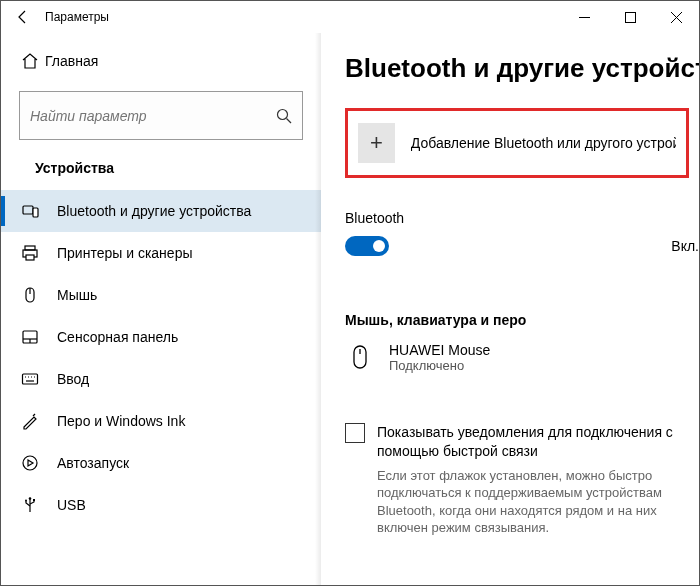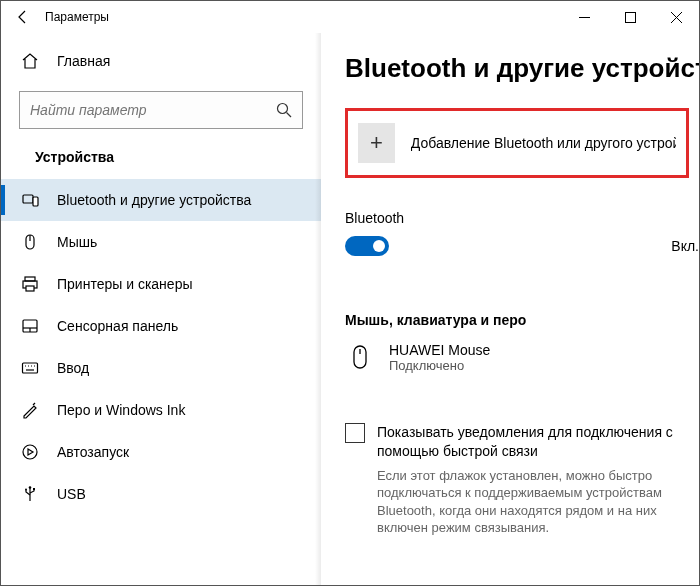--- a/index.html
+++ b/index.html
@@ -10,22 +10,22 @@
     .titlebar .back { width: 28px; height: 32px; display: flex; align-items: center; justify-content: center; font-size: 16px; }
     .titlebar .title { font-size: 12px; margin-left: 8px; }
     .titlebar .spacer { flex: 1; }
     .winbtn { width: 46px; height: 32px; display: flex; align-items: center; justify-content: center; font-size: 12px; }
 
     .content { flex: 1; display: flex; overflow: hidden; }
 
     .sidebar { width: 320px; background: #fff; display: flex; flex-direction: column; padding-top: 8px; position: relative; }
     .sidebar::after { content: ""; position: absolute; top: 0; right: 0; width: 6px; height: 100%; background: linear-gradient(90deg, rgba(0,0,0,0) 0%, rgba(0,0,0,0.08) 100%); }
 
-    .home-row { display: flex; align-items: center; height: 40px; padding-left: 20px; gap: 18px; font-size: 14px; }
-    .searchbox { margin: 10px 18px 14px 18px; height: 38px; border: 1px solid #999; background: #fdfdfd; display: flex; align-items: center; padding: 1px 10px; }
+    .home-row { display: flex; align-items: center; height: 40px; padding-left: 20px; gap: 6px; font-size: 14px; }
+    .searchbox { margin: 10px 18px 14px 18px; height: 49px; border: 1px solid #999; background: #fdfdfd; display: flex; align-items: center; padding: 1px 10px; }
     .searchbox input { border: none; outline: none; flex: 1; font-size: 14px; font-style: italic; color: #666; background: transparent; }
     .searchbox .sicon { font-size: 14px; color: #333; }
 
     .cat-label { font-size: 14px; font-weight: 600; padding: 6px 0 14px 34px; }
 
     .nav-item { display: flex; align-items: center; height: 42px; padding-left: 20px; gap: 18px; font-size: 14px; position: relative; cursor: default; }
     .nav-item.selected { background: #dbe8f2; }
     .nav-item.selected::before { content: ""; position: absolute; left: 0; top: 6px; bottom: 6px; width: 4px; background: #0067c0; }
     .nav-item .icon { width: 18px; display: flex; justify-content: center; }
 
@@ -120,36 +120,36 @@
               <rect x="2" y="4" width="10" height="8" rx="1" stroke="#000" stroke-width="1.2" fill="none"></rect>
               <rect x="12" y="6" width="5" height="9" rx="1" stroke="#000" stroke-width="1.2" fill="#fff"></rect>
             </svg>
         </span>
         <span>Bluetooth и другие устройства</span>
       </div>
 
       <div class="nav-item">
         <span class="icon">
           <svg width="18" height="18" viewBox="0 0 18 18">
-              <rect x="5" y="2" width="8" height="14" rx="4" stroke="#000" stroke-width="1.2" fill="none"></rect>
-              <line x1="9" y1="2" x2="9" y2="8" stroke="#000" stroke-width="1.2"></line>
-            </svg>
-        </span>
-        <span>Мышь</span>
-      </div>
-
-      <div class="nav-item">
-        <span class="icon">
-          <svg width="18" height="18" viewBox="0 0 18 18">
               <rect x="4" y="2" width="10" height="4" stroke="#000" stroke-width="1.2" fill="none"></rect>
               <rect x="2" y="6" width="14" height="7" stroke="#000" stroke-width="1.2" fill="none"></rect>
               <rect x="5" y="11" width="8" height="5" stroke="#000" stroke-width="1.2" fill="#fff"></rect>
             </svg>
         </span>
         <span>Принтеры и сканеры</span>
+      </div>
+
+      <div class="nav-item">
+        <span class="icon">
+          <svg width="18" height="18" viewBox="0 0 18 18">
+              <rect x="5" y="2" width="8" height="14" rx="4" stroke="#000" stroke-width="1.2" fill="none"></rect>
+              <line x1="9" y1="2" x2="9" y2="8" stroke="#000" stroke-width="1.2"></line>
+            </svg>
+        </span>
+        <span>Мышь</span>
       </div>
 
       <div class="nav-item">
         <span class="icon">
           <svg width="18" height="18" viewBox="0 0 18 18">
               <rect x="2" y="3" width="14" height="12" rx="1" stroke="#000" stroke-width="1.2" fill="none"></rect>
               <line x1="2" y1="11" x2="16" y2="11" stroke="#000" stroke-width="1.2"></line>
               <line x1="9" y1="11" x2="9" y2="15" stroke="#000" stroke-width="1.2"></line>
             </svg>
         </span>

